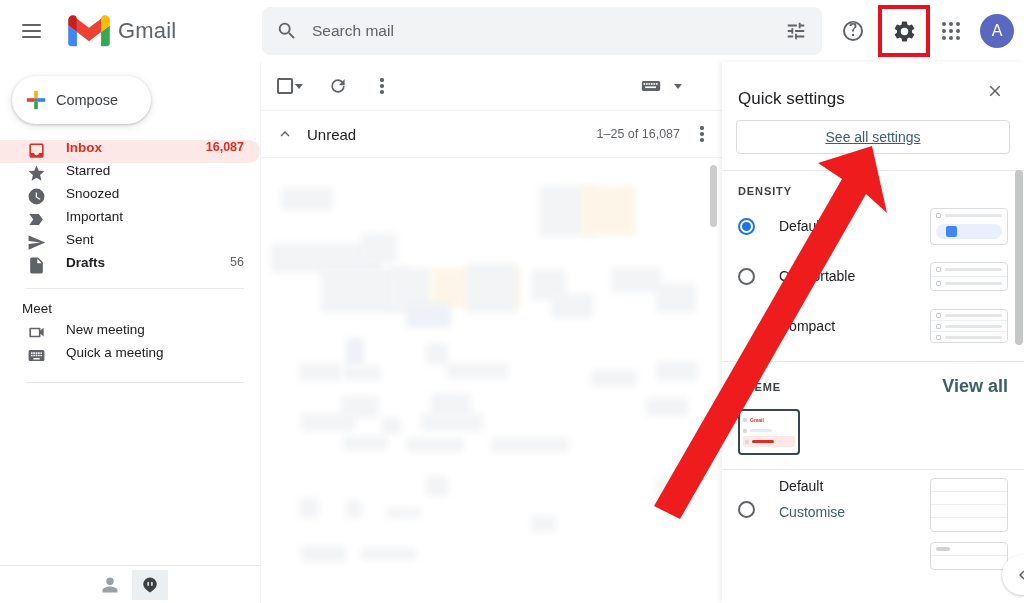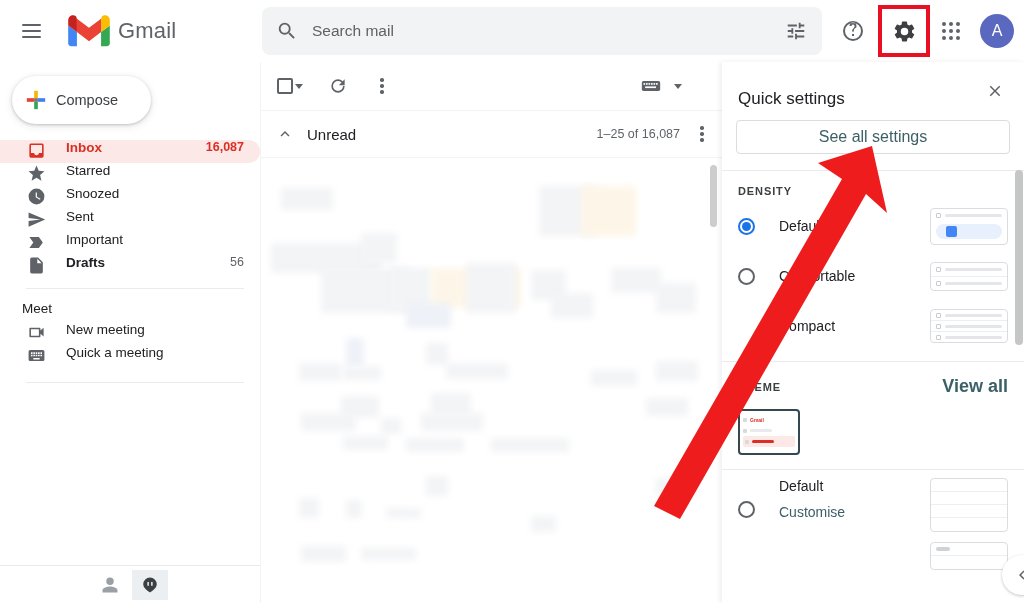--- a/index.html
+++ b/index.html
@@ -161,21 +161,21 @@
     width: 302px; height: 541px; background: #fff;
     box-shadow: -2px 0 5px rgba(0,0,0,.07);
   }
   .qs-head { height: 58px; display: flex; align-items: center; padding: 0 14px 0 16px; }
   .qs-title { font-size: 17px; color: #202124; margin-top: 16px; }
   .qs-close { margin-left: auto; width: 30px; height: 30px; display:flex; align-items:center; justify-content:center; cursor: pointer; }
 
   .see-all {
     margin: 0 14px; height: 34px; border: 1px solid #dadce0; border-radius: 4px;
     display: flex; align-items: center; justify-content: center; cursor: pointer;
-    font-size: 16px; color: #3c6067; background: #fff;
+    font-size: 14px; color: #3c6067; background: #fff; text-decoration: underline;
   }
   .qs-divider { height: 1px; background: #e8eaed; margin: 16px 0 0 0; }
 
   .qs-section-title {
     font-size: 11px; letter-spacing: .9px; font-weight: bold;
     color: #3c4043; padding: 14px 0 4px 16px;
   }
   .qs-section-title.with-link { display: flex; align-items: center; padding-right: 16px; }
   .view-all { margin-left: auto; font-size: 18px; letter-spacing: 0; font-weight: bold; color: #3c6067; cursor: pointer; }
 
@@ -354,34 +354,34 @@
               <path fill="#5f6368" d="M12 2a10 10 0 1010 10A10 10 0 0012 2zm4.2 14.2L11 13V7h1.5v5.25l4.5 2.67z"></path>
             </svg>
         </span>
         <span class="navlabel">Snoozed</span>
         <span class="navcount"></span>
       </div>
 
       <div class="navitem">
         <span class="navicon">
           <svg width="19" height="19" viewBox="0 0 24 24">
-              <path fill="#5f6368" d="M2.01 21L23 12 2.01 3 2 10l15 2-15 2z"></path>
+              <path fill="#5f6368" d="M3 5h12l5 7-5 7H3l5-7z"></path>
             </svg>
         </span>
-        <span class="navlabel">Sent</span>
+        <span class="navlabel">Important</span>
         <span class="navcount"></span>
       </div>
 
       <div class="navitem">
         <span class="navicon">
           <svg width="19" height="19" viewBox="0 0 24 24">
-              <path fill="#5f6368" d="M3 5h12l5 7-5 7H3l5-7z"></path>
+              <path fill="#5f6368" d="M2.01 21L23 12 2.01 3 2 10l15 2-15 2z"></path>
             </svg>
         </span>
-        <span class="navlabel">Important</span>
+        <span class="navlabel">Sent</span>
         <span class="navcount"></span>
       </div>
 
       <div class="navitem bold">
         <span class="navicon">
           <svg width="19" height="19" viewBox="0 0 24 24">
               <path fill="#5f6368" d="M14 2H6a2 2 0 00-2 2v16a2 2 0 002 2h12a2 2 0 002-2V8zm-1 7V3.5L18.5 9z"></path>
             </svg>
         </span>
         <span class="navlabel">Drafts</span>

